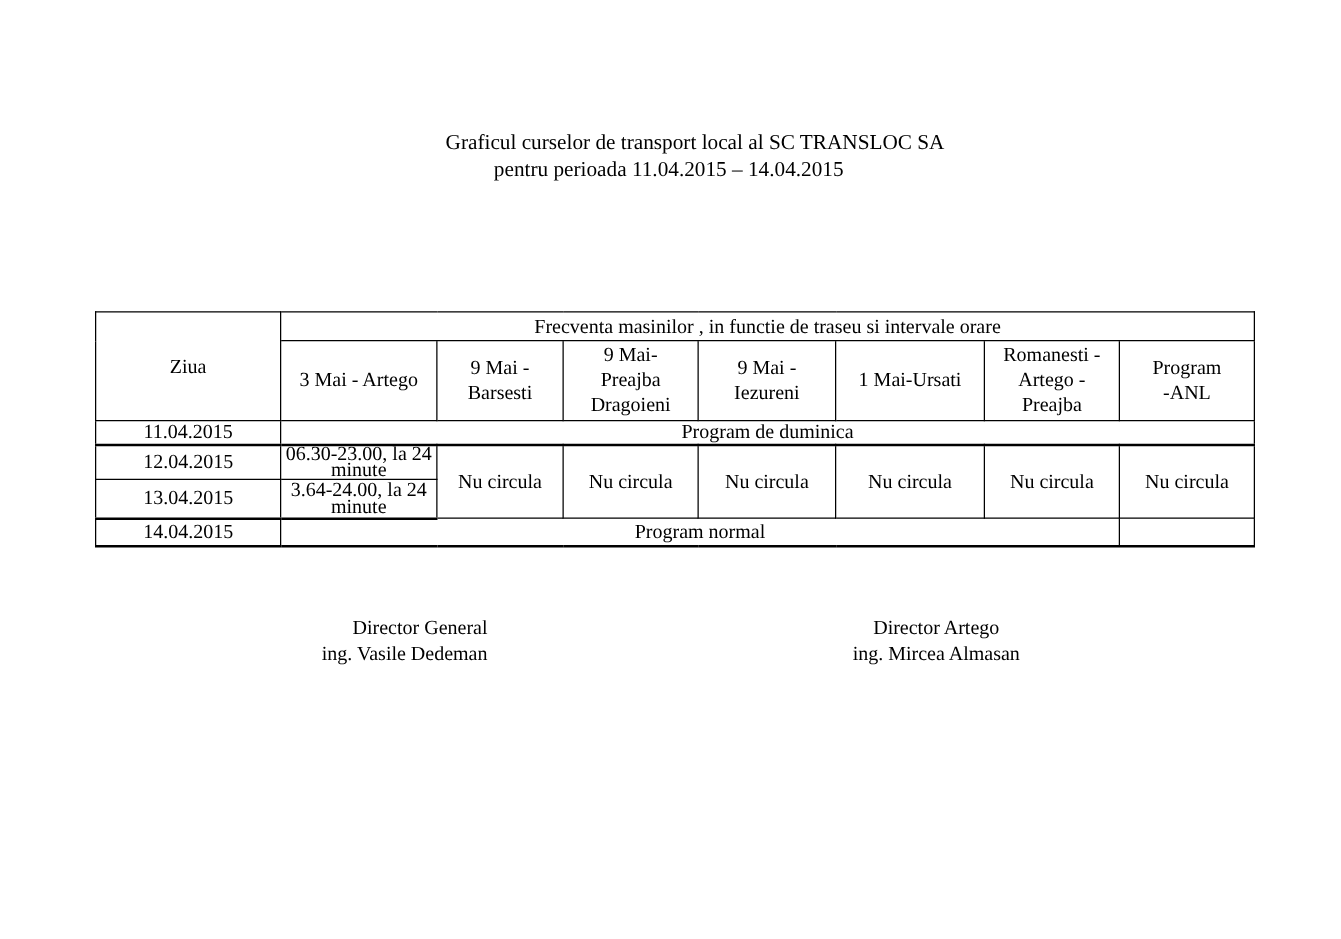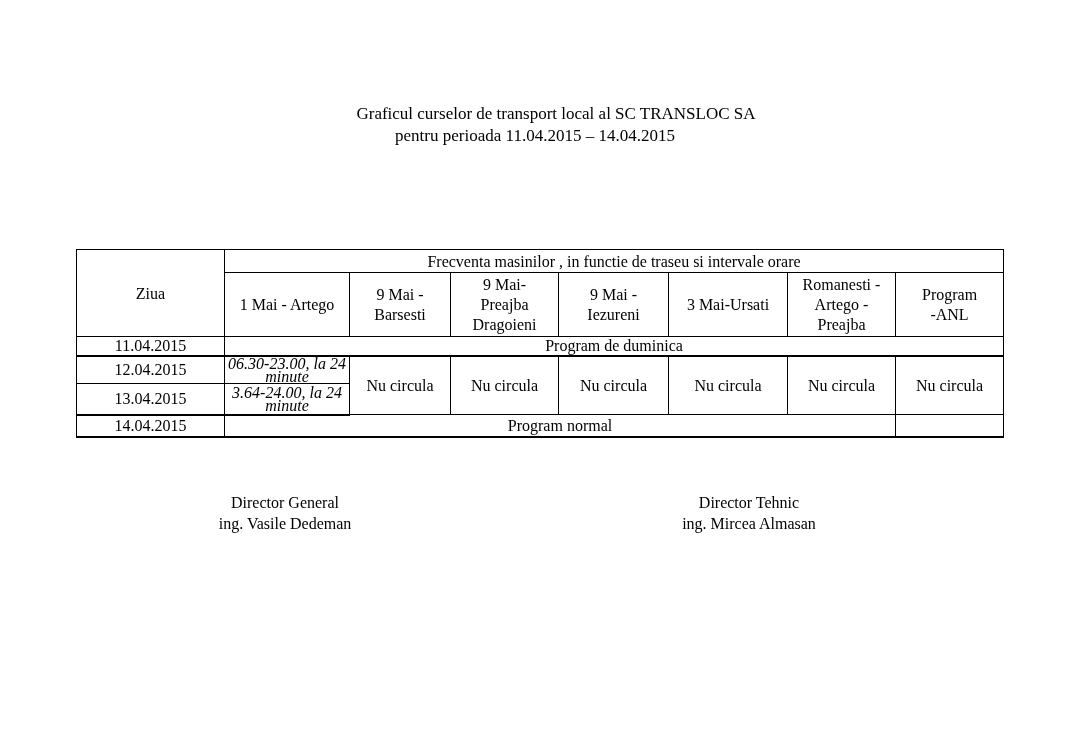--- a/index.html
+++ b/index.html
@@ -42,39 +42,38 @@
     overflow: hidden;
   }
   .freq-header { height: 23px; line-height: 21px; }
   .route-row th { height: 64px; line-height: 20px; white-space: pre-line; }
   .date-cell { font-size: 16px; }
   .program-cell { font-size: 16px; }
   .small-cell {
     font-size: 11px;
     line-height: 13px;
     white-space: pre-line;
-    font-style: italic;
   }
   .nu-circula { font-size: 11px; }
   tr.r-sunday td { height: 16px; border-bottom-width: 2px; }
   tr.r-day12 td { height: 15px; }
   tr.r-day13 td { height: 31px; border-bottom-width: 2px; }
   tr.r-day14 td { height: 22px; border-bottom-width: 2px; }
   td.bb2 { border-bottom-width: 2px; }
 
   
   .sig {
     position: absolute;
     top: 492px;
     width: 210px;
     text-align: center;
     font-size: 16px;
     line-height: 21px;
   }
-  .sig.left { left: 180px; }
+  .sig.left { left: 180px; text-align: right; }
   .sig.right { left: 644px; }
 </style>
 </head>
 <body>
 
 <div class="page">
 
   <div class="doc-title">
     <div class="line1">Graficul curselor de transport local al SC TRANSLOC SA</div>
     <div class="line2">pentru perioada 11.04.2015 – 14.04.2015</div>
@@ -90,29 +89,29 @@
       <col style="width:119px">
       <col style="width:108px">
       <col style="width:108px">
     </colgroup>
     <tbody>
       <tr>
         <th rowspan="2" class="freq-header">Ziua</th>
         <th colspan="7" class="freq-header">Frecventa masinilor , in functie de traseu si intervale orare</th>
       </tr>
       <tr class="route-row">
-        <th>1 Mai - Artego</th>
+        <th>3 Mai - Artego</th>
         <th>9 Mai -
 Barsesti</th>
         <th>9 Mai-
 Preajba
 Dragoieni</th>
         <th>9 Mai -
 Iezureni</th>
-        <th>3 Mai-Ursati</th>
+        <th>1 Mai-Ursati</th>
         <th>Romanesti -
 Artego -
 Preajba</th>
         <th>Program
 -ANL</th>
       </tr>
       <tr class="r-sunday">
         <td class="date-cell">11.04.2015</td>
         <td colspan="7" class="program-cell">Program de duminica</td>
       </tr>
@@ -139,17 +138,17 @@
       </tr>
     </tbody>
   </table>
 
   <div class="sig left">
     <div>Director General</div>
     <div>ing. Vasile Dedeman</div>
   </div>
 
   <div class="sig right">
-    <div>Director Tehnic</div>
+    <div>Director Artego</div>
     <div>ing. Mircea Almasan</div>
   </div>
 
 </div>
 
 </body></html>

